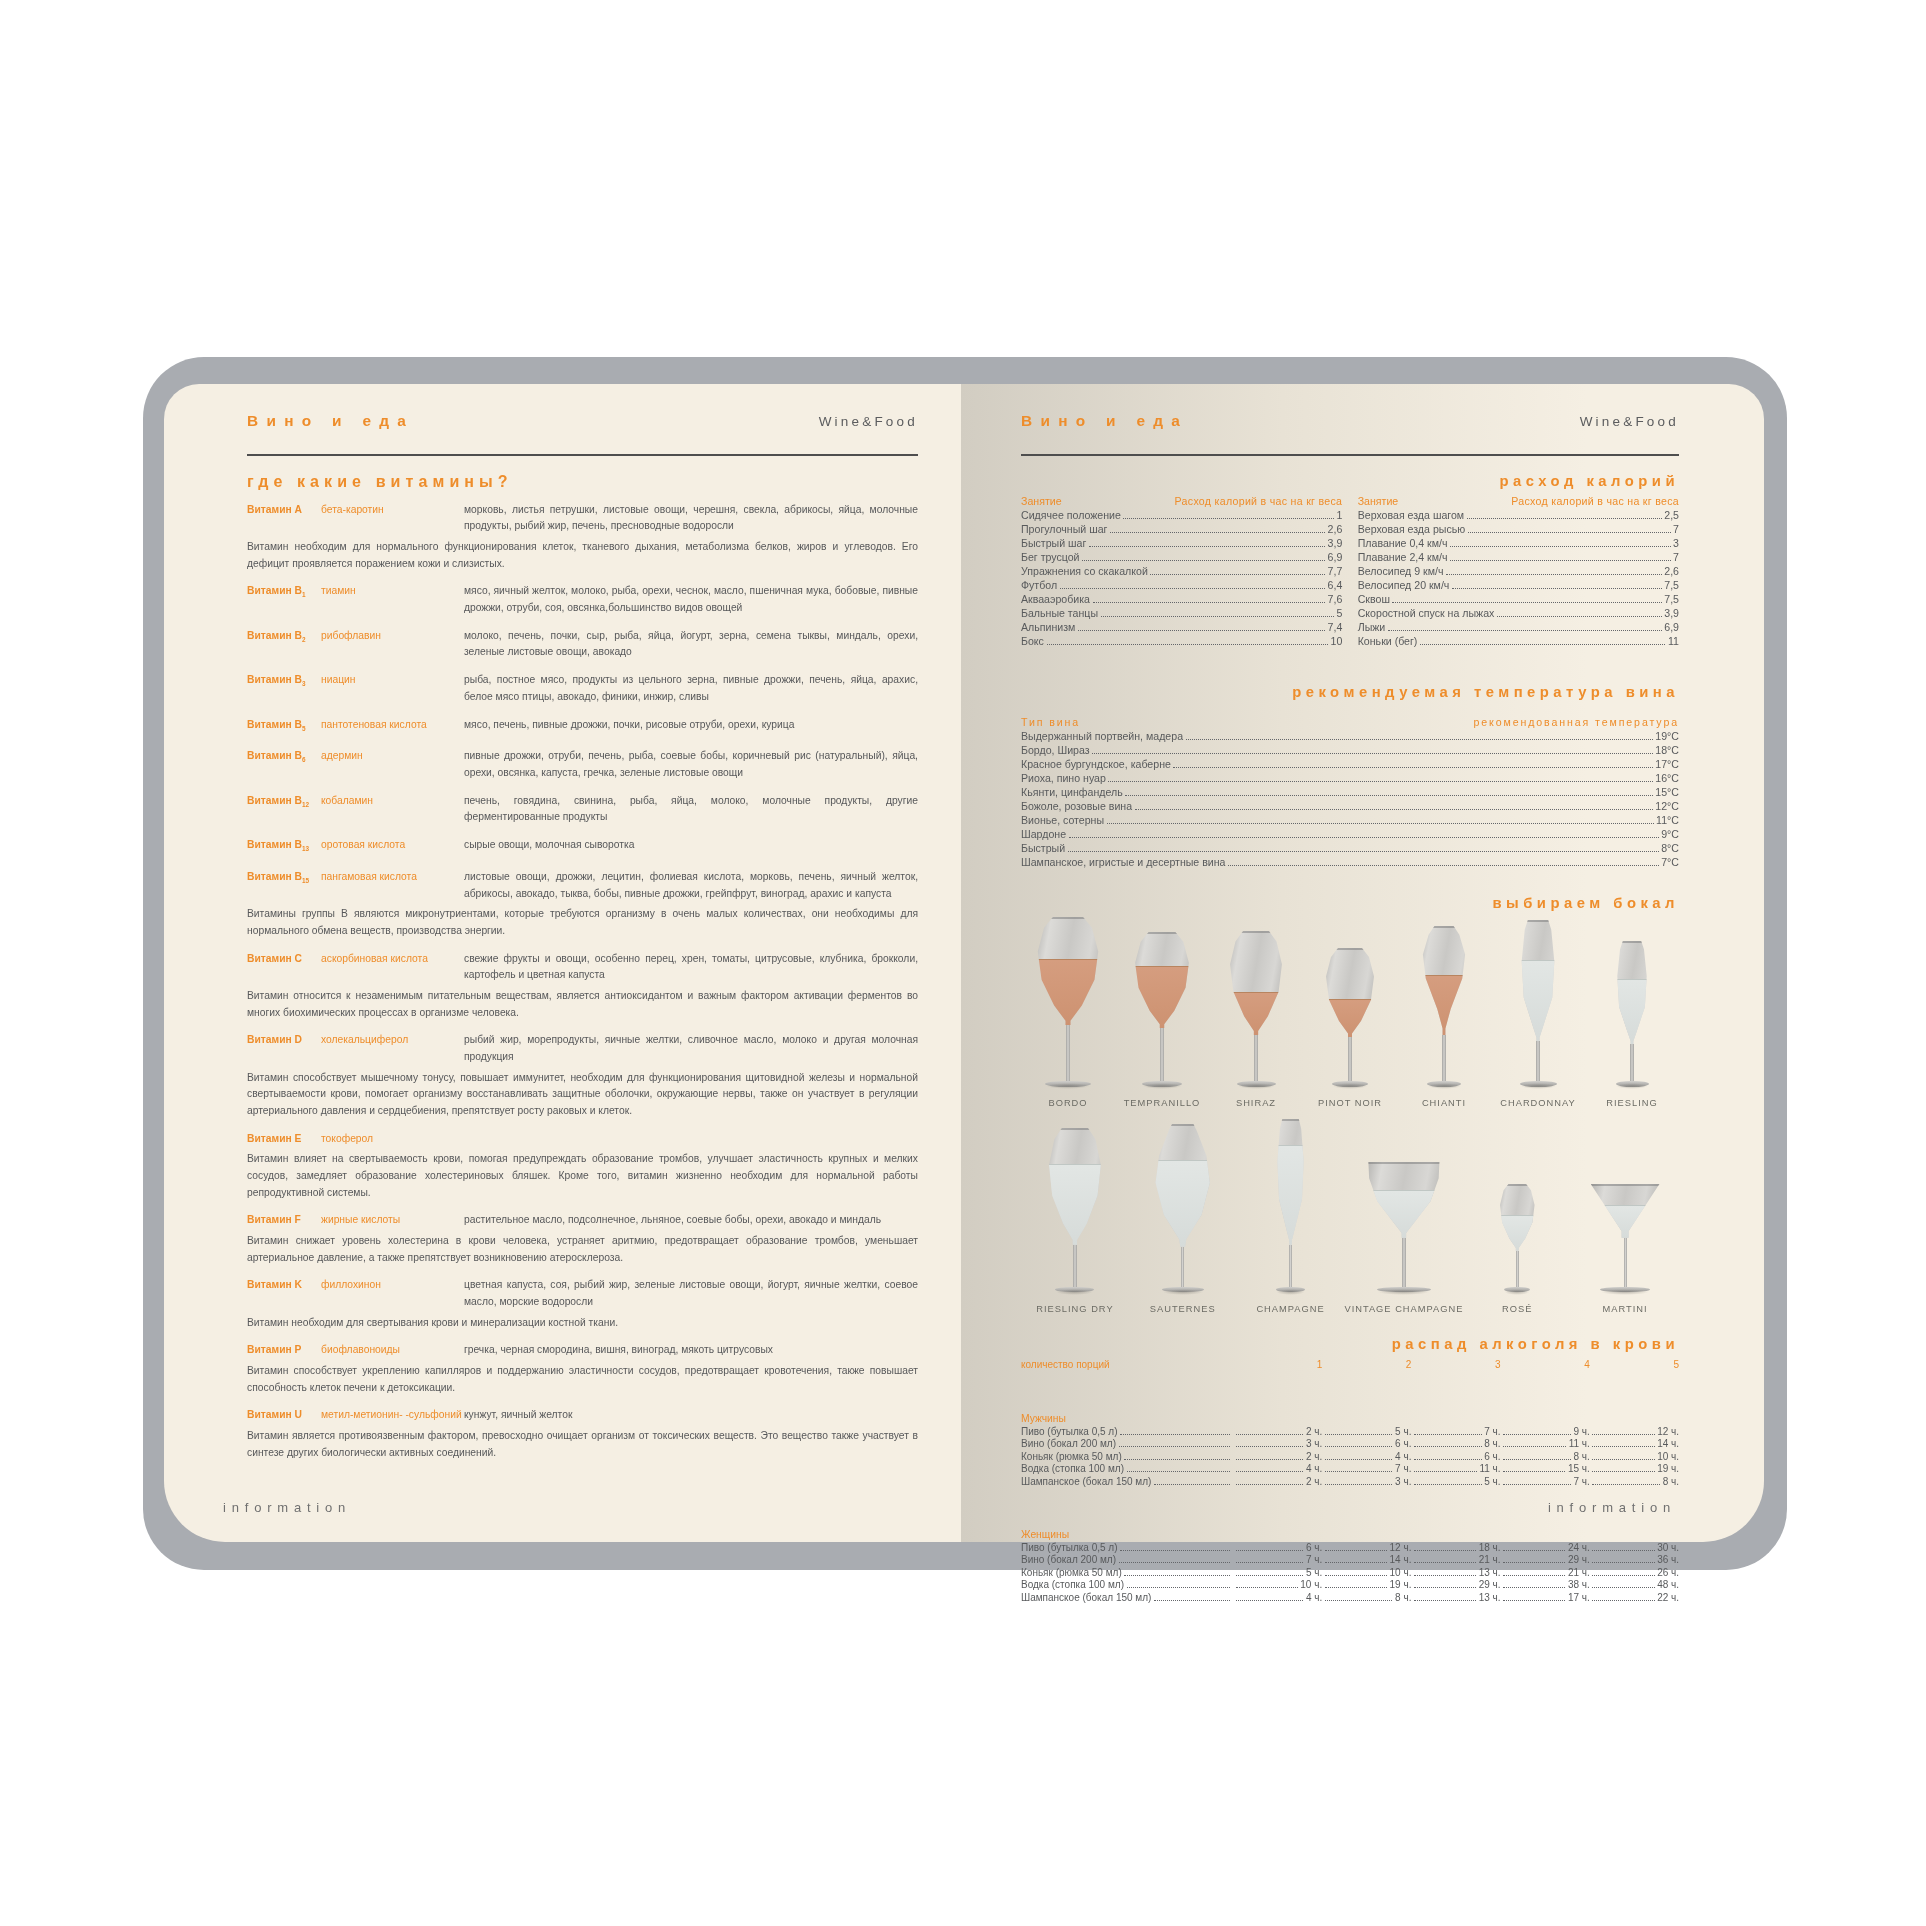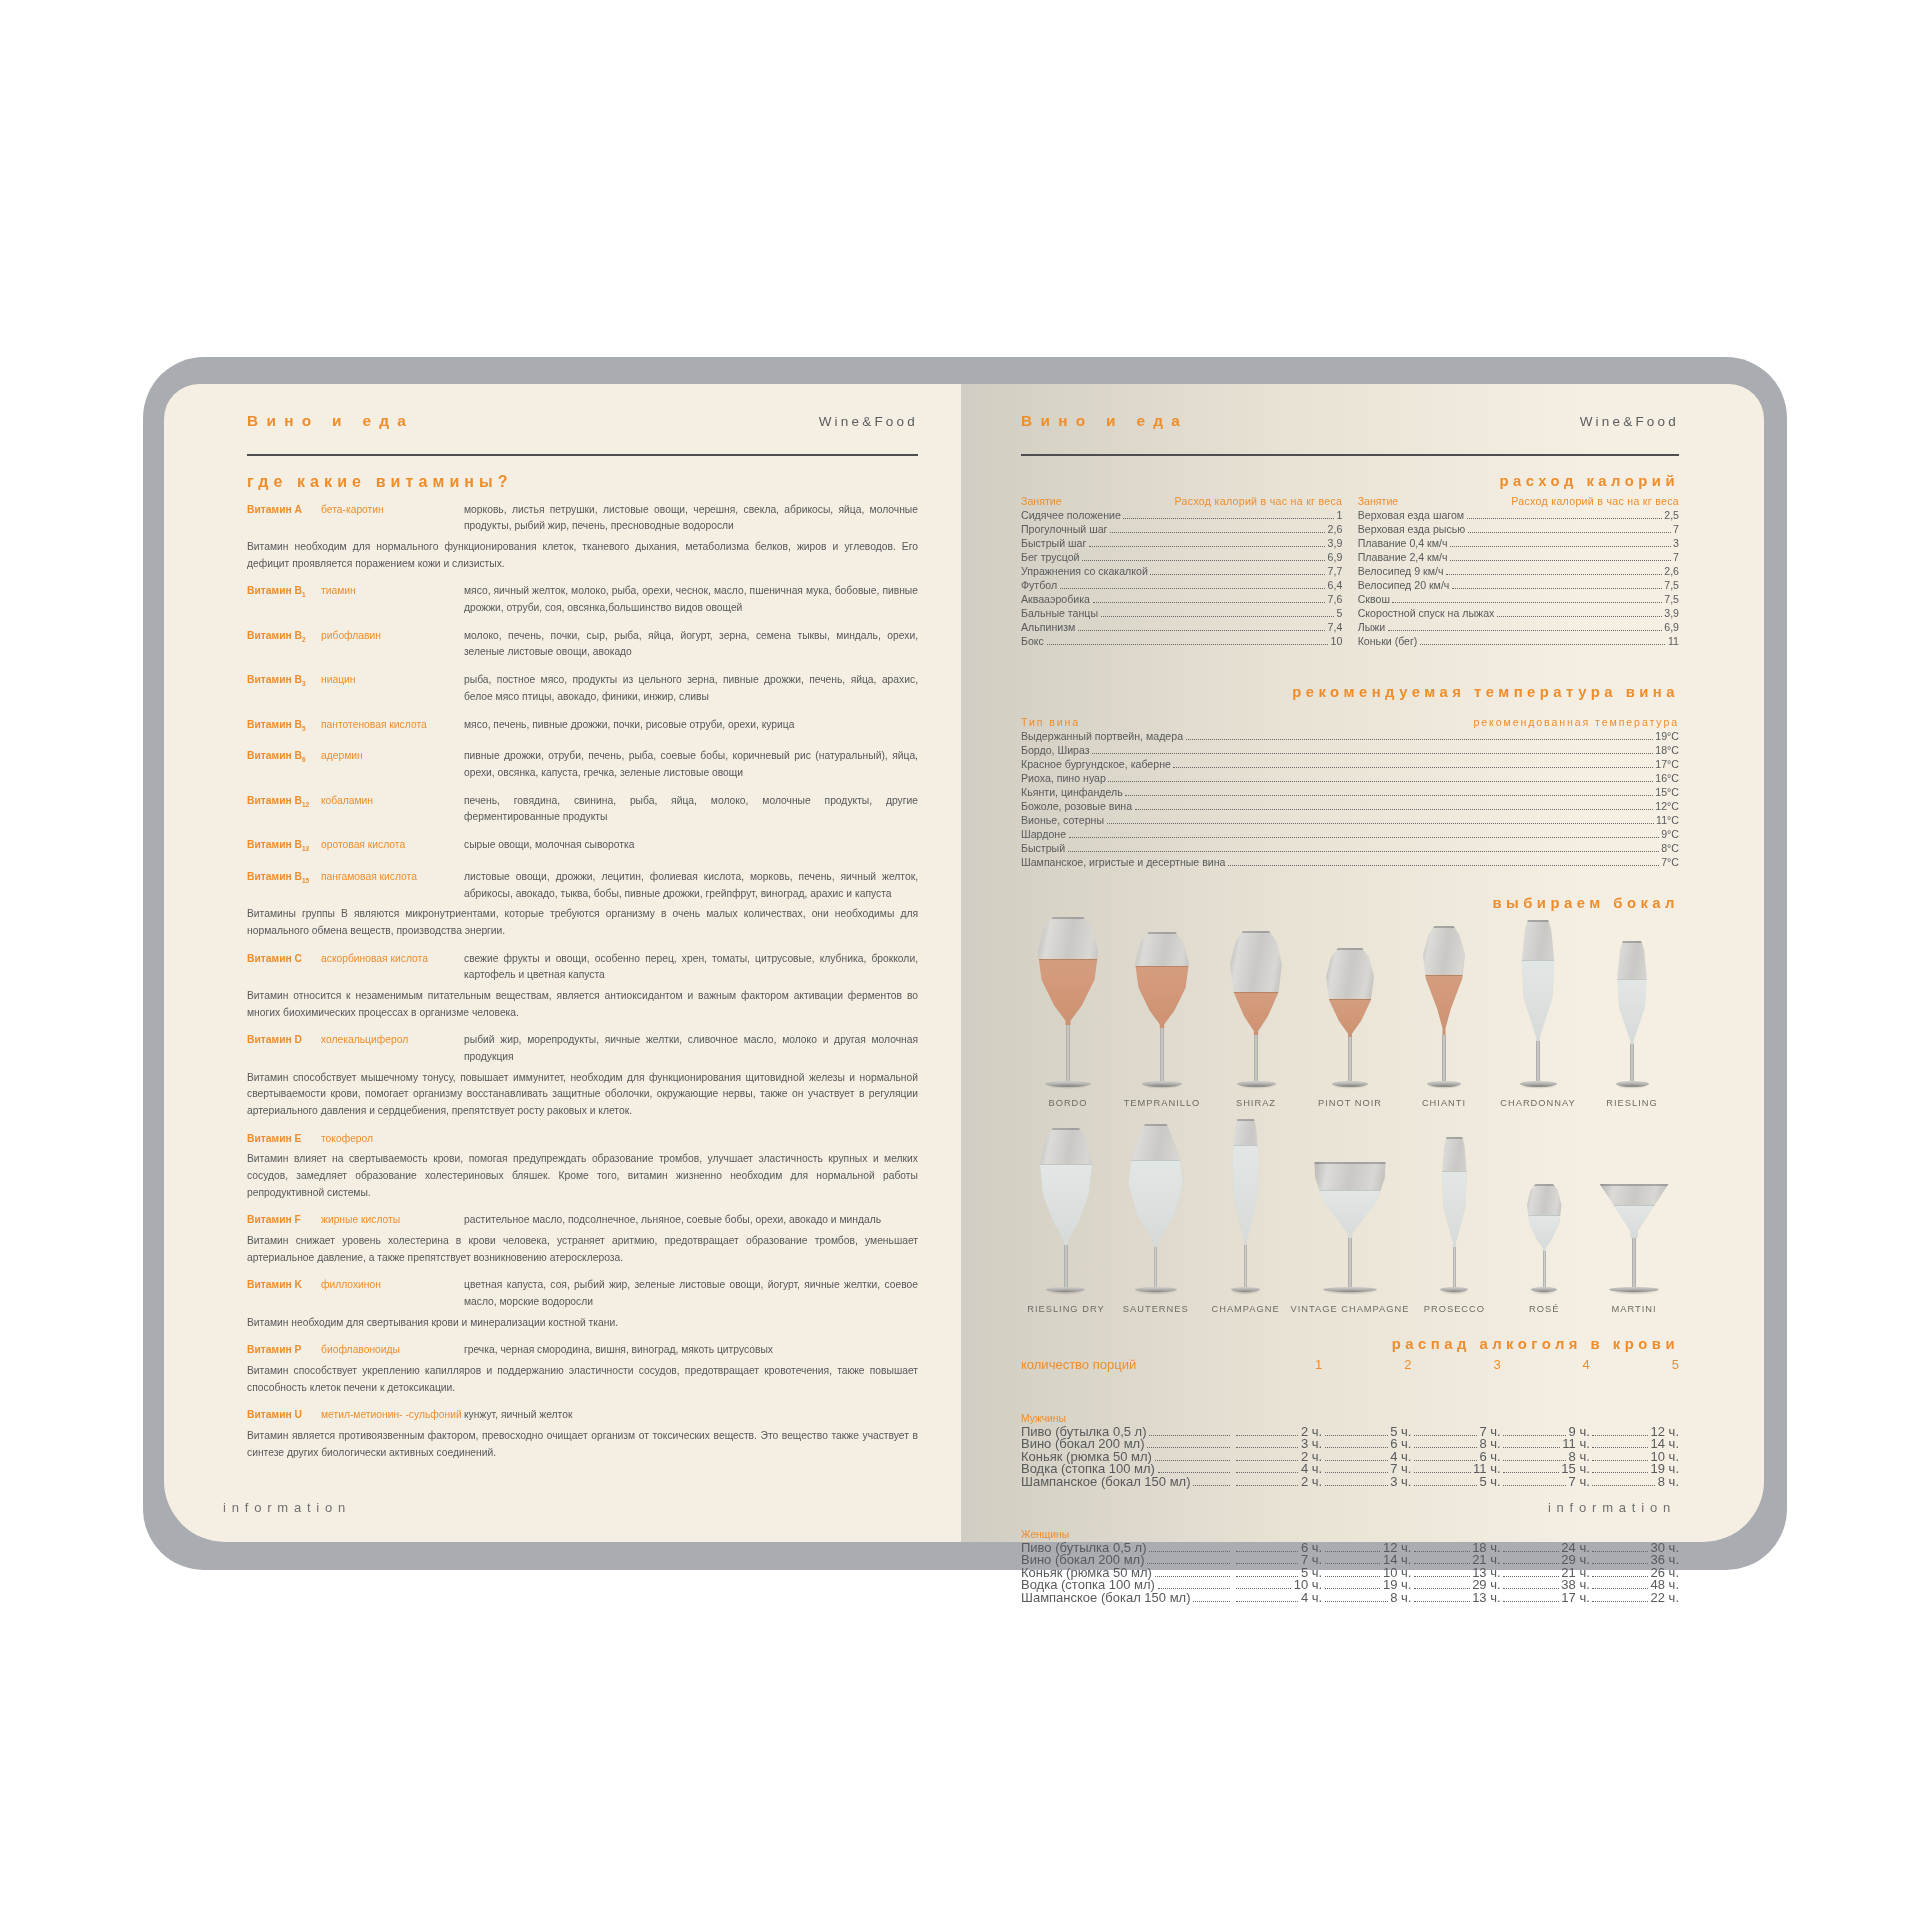--- a/index.html
+++ b/index.html
@@ -61,21 +61,21 @@
   .fill-rose{background:linear-gradient(to bottom,#d59d7f,#cd9271);border-top:1.9px solid #b8845f;}
   .fill-white{background:linear-gradient(to bottom,#e2e6e4,#d6dbd9);border-top:1.9px solid #c0c7c4;}
   .rim{position:absolute;left:0;right:0;top:0;height:1.9px;background:rgba(110,110,110,.45);}
   .stem{width:3.2px;background:linear-gradient(to right,#a5a4a1,#d2d1ce,#a5a4a1);}
   .foot{height:5.8px;border-radius:50%;background:linear-gradient(#cfcecb,#9c9b98);}
   .shadow{height:7.7px;border-radius:50%;margin-top:-4.5px;
     background:radial-gradient(closest-side,rgba(95,93,88,.38),rgba(95,93,88,0) 72%);}
   .glass-label{margin-top:8.3px;font-size:9.3px;letter-spacing:1px;color:#6b6b64;white-space:nowrap;}
   
   .al-table{margin-top:6.4px;}
-  .al-row{display:flex;align-items:baseline;font-size:13px;line-height:12.5px;color:#585a5c;}
+  .al-row{display:flex;align-items:baseline;font-size:10px;line-height:12.5px;color:#585a5c;}
   .al-hdr{color:#ee8d2b;line-height:14px;}
   .al-lbl{flex:0 0 212px;display:flex;align-items:baseline;min-width:0;}
   .slot{flex:1;display:flex;align-items:baseline;min-width:0;}
   .nodots{border-color:transparent;}
   .al-group{color:#ee8d2b;font-size:10.3px;line-height:13.5px;margin-top:40px;}
   .mt56{margin-top:36px;}
   .mt40{margin-top:26px;}
   .mt26{margin-top:16.7px;}
 </style>
 </head>
@@ -510,30 +510,20 @@
         <div class="bowl" style="width: 74px; height: 76px; clip-path: polygon(2% 0%, 98% 0%, 97% 22%, 86% 52%, 64% 80%, 53% 94%, 53% 100%, 47% 100%, 47% 94%, 36% 80%, 14% 52%, 3% 22%);">
           <div class="fill fill-white" style="height: 62%;"></div>
           <div class="rim"></div>
         </div>
         <div class="stem" style="height: 49px;"></div>
         <div class="foot" style="width: 54px;"></div>
         <div class="shadow" style="width: 71px;"></div>
         <div class="glass-label">VINTAGE CHAMPAGNE</div>
       </div>
       <div class="glass-cell">
-        <div class="bowl" style="width: 39px; height: 110px; clip-path: polygon(30% 0%, 70% 0%, 76% 8%, 82% 34%, 78% 64%, 60% 88%, 53% 97%, 53% 100%, 47% 100%, 47% 97%, 40% 88%, 22% 64%, 18% 34%, 24% 8%);">
-          <div class="fill fill-white" style="height: 68%;"></div>
-          <div class="rim"></div>
-        </div>
-        <div class="stem" style="height: 40px;"></div>
-        <div class="foot" style="width: 28px;"></div>
-        <div class="shadow" style="width: 37px;"></div>
-        <div class="glass-label">PROSECCO</div>
-      </div>
-      <div class="glass-cell">
         <div class="bowl" style="width: 36px; height: 67px; clip-path: polygon(26% 0%, 74% 0%, 88% 10%, 98% 32%, 92% 58%, 72% 82%, 54% 96%, 54% 100%, 46% 100%, 46% 96%, 28% 82%, 8% 58%, 2% 32%, 12% 10%);">
           <div class="fill fill-white" style="height: 52%;"></div>
           <div class="rim"></div>
         </div>
         <div class="stem" style="height: 36px;"></div>
         <div class="foot" style="width: 26px;"></div>
         <div class="shadow" style="width: 34px;"></div>
         <div class="glass-label">ROSÉ</div>
       </div>
       <div class="glass-cell">

